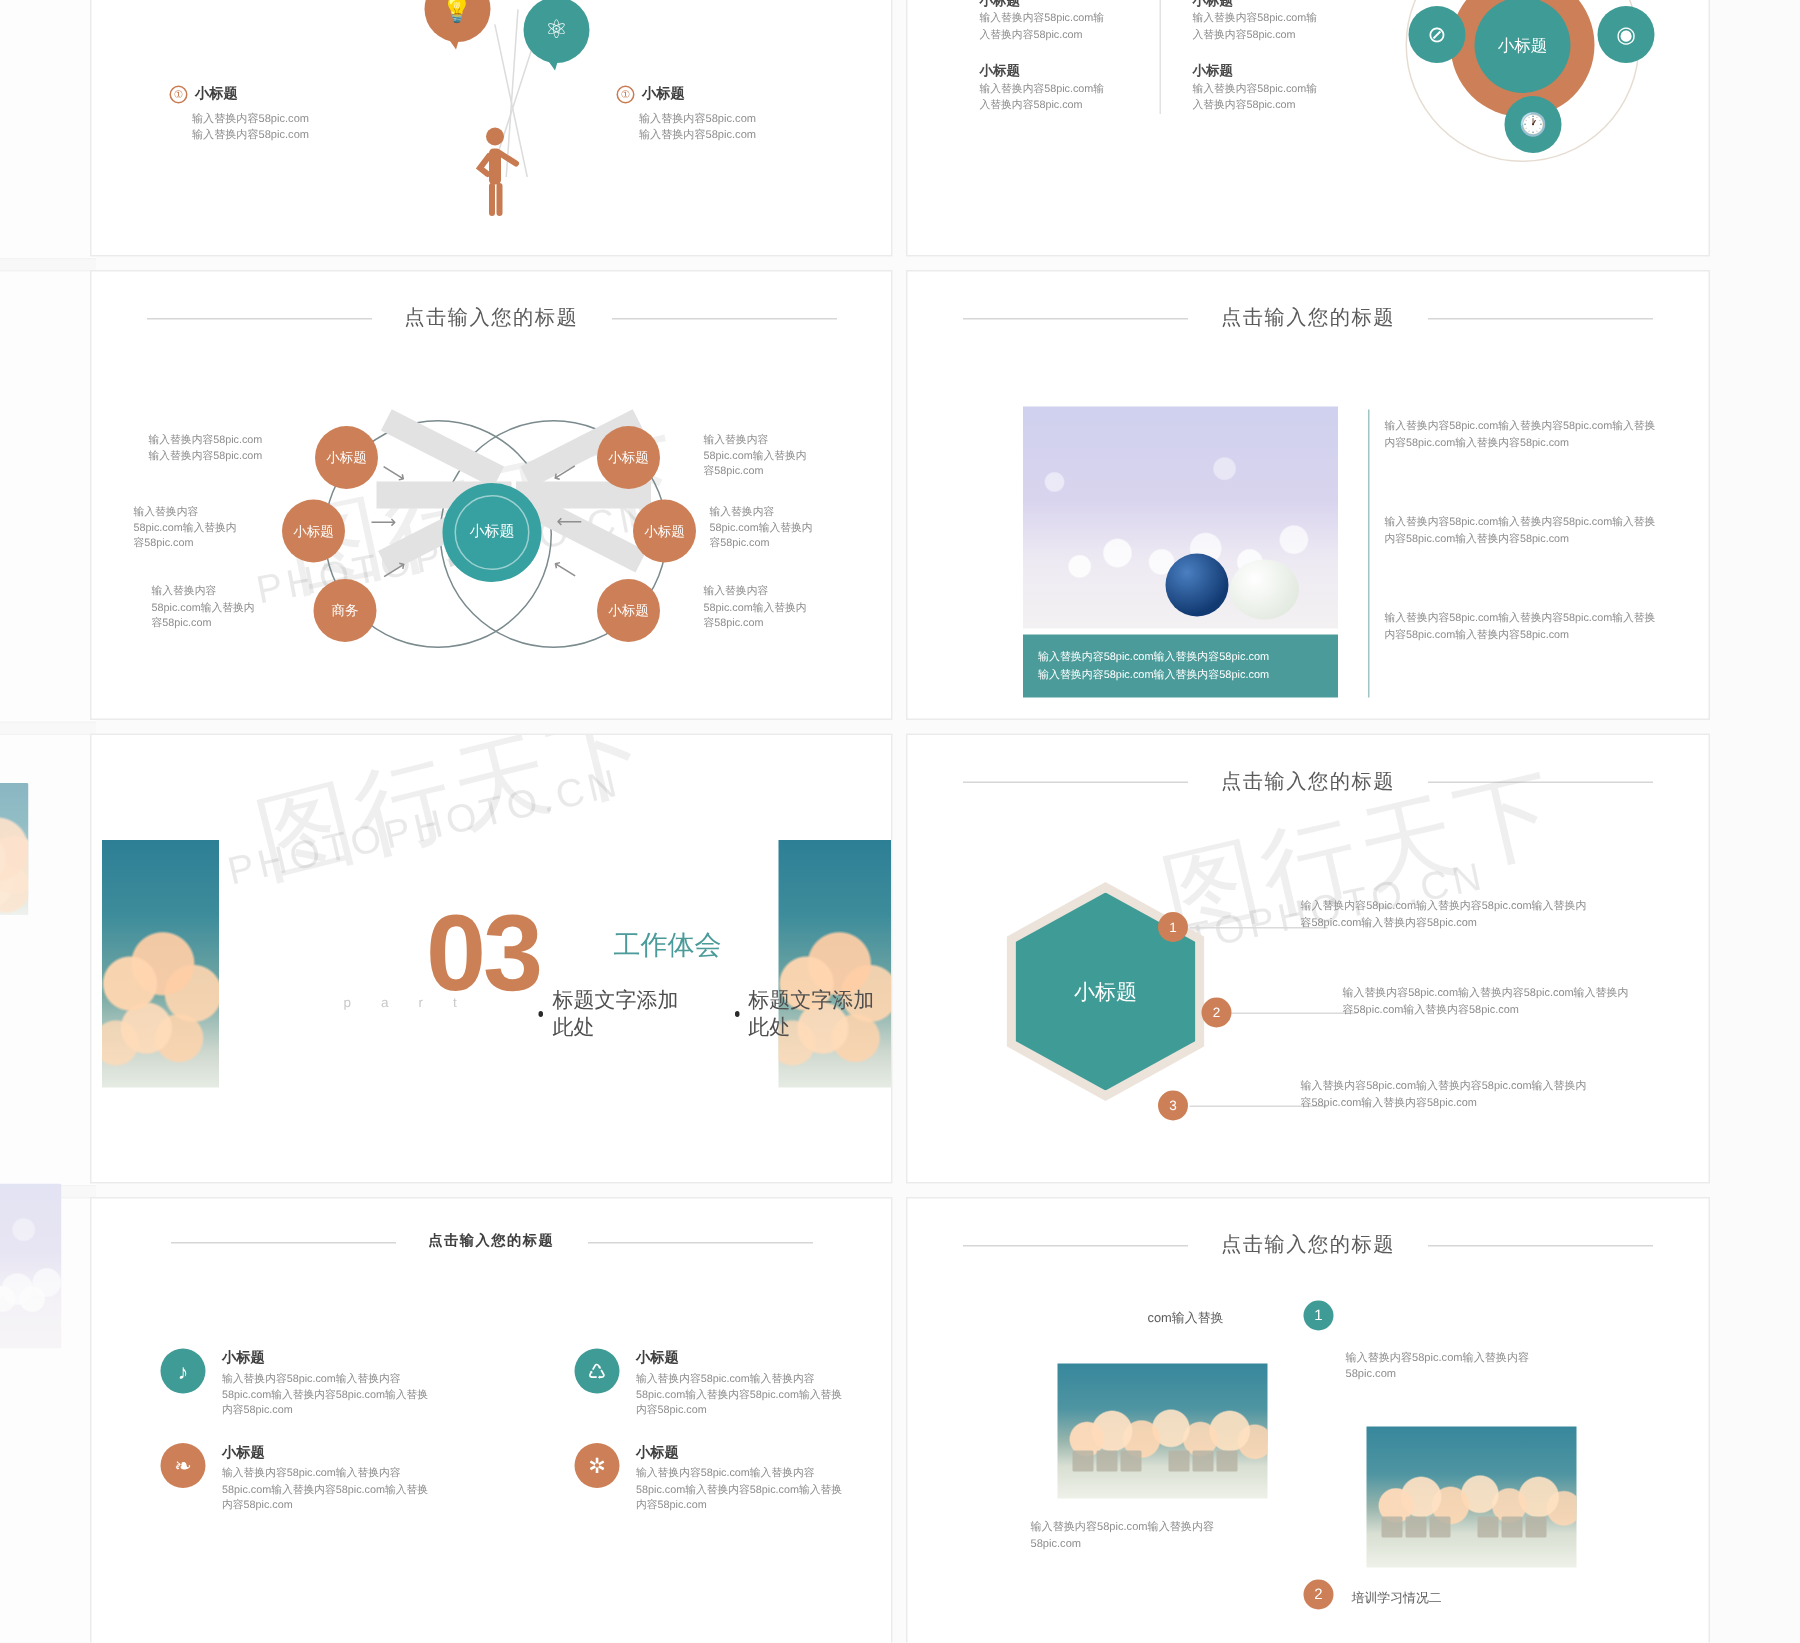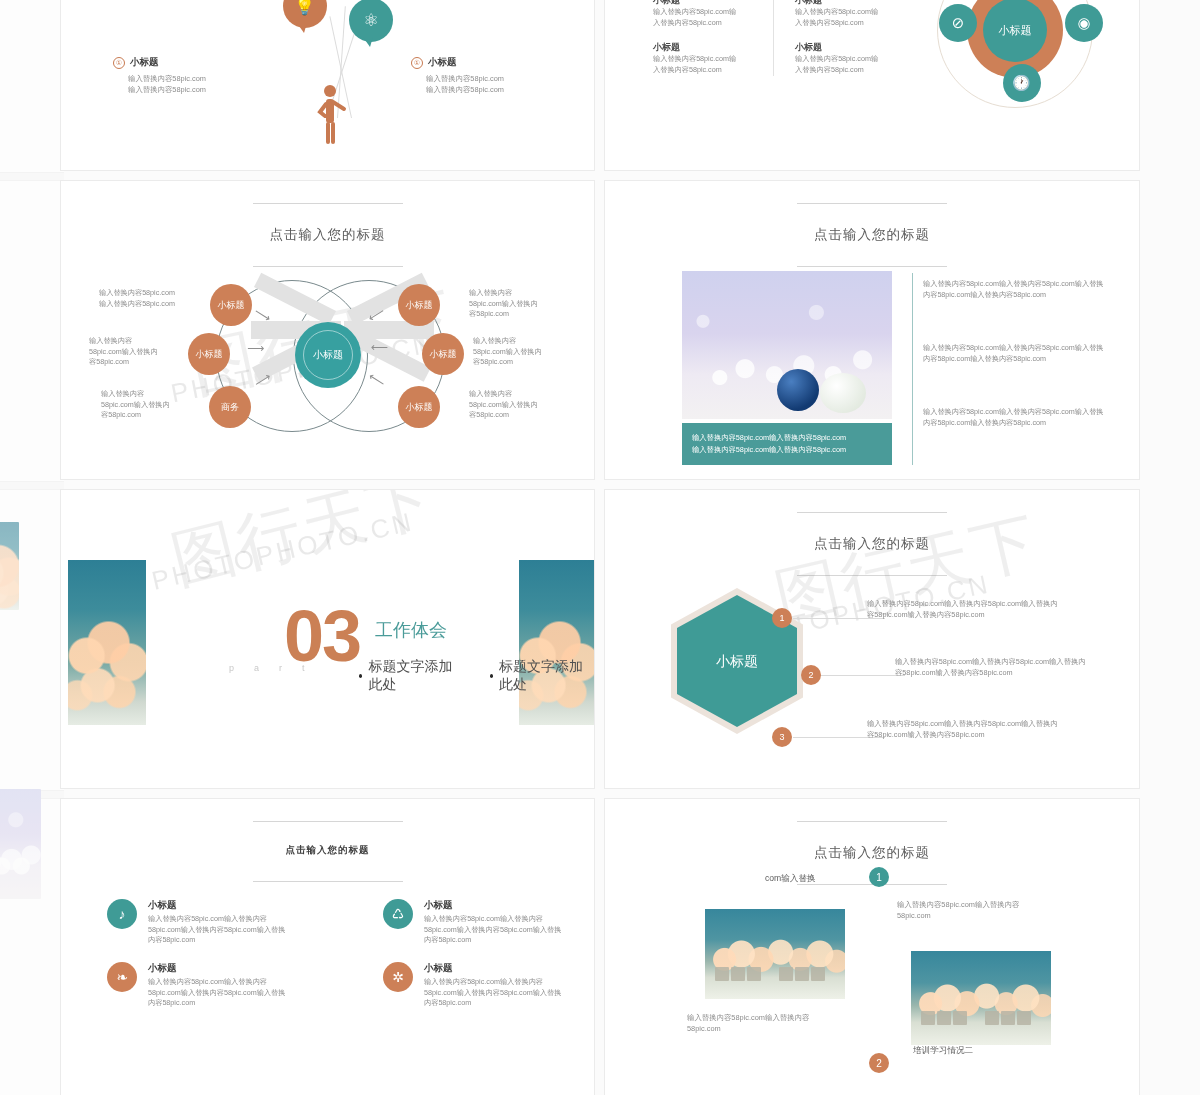--- a/index.html
+++ b/index.html
@@ -29,21 +29,21 @@
   .col-l{left:0;width:535px;}
   .col-r{left:544px;width:536px;}
   .row0{top:-145px;height:316px;}
   .row1{top:180px;height:300px;}
   .row2{top:489px;height:300px;}
   .row3{top:798px;height:300px;}
 
   
   .slide-title{
     position:absolute;top:22px;left:0;right:0;
-    display:flex;align-items:center;justify-content:center;gap:22px;flex-direction:column;
+    display:flex;align-items:center;justify-content:center;gap:22px;
   }
   .slide-title .ln{height:1px;background:#d6d6d6;width:150px;}
   .slide-title .tt{
     font-size:13.5px;color:#5b5b5b;letter-spacing:1px;white-space:nowrap;
   }
 
   .tiny{font-size:7.2px;line-height:10.5px;color:#8d8d8d;}
   .sub-h{font-size:9px;font-weight:bold;color:#4a4a4a;line-height:13px;}
 
   
@@ -430,21 +430,21 @@
   <section class="slide col-l row2 s5">
     <div class="photo ph-bokeh-teal" style="left:7px;top:70px;width:78px;height:165px;"></div>
     <div class="photo ph-bokeh-teal" style="left:458px;top:70px;width:78px;height:165px;"></div>
 
     <div class="wm wm-ch" style="left:108px;top:-4px;transform:rotate(-14deg);">图行天下</div>
     <div class="wm" style="left:88px;top:46px;transform:rotate(-13deg);">PHOTOPHOTO.CN</div>
 
     <div class="part-no" style="left:183px;top:110px;margin-left:40px;">03</div>
     <div class="part-word" style="left:168px;top:157px;">part</div>
 
-    <div class="part-title" style="left:314px;top:128px;">工作体会</div>
+    <div class="part-title" style="left:348px;top:128px;">工作体会</div>
     <div class="part-bullets" style="left:298px;top:168px;">
       <span class="b">
         <i class="dot"></i>
         <span>标题文字添加此处</span>
       </span>
       <span class="b">
         <i class="dot"></i>
         <span>标题文字添加此处</span>
       </span>
     </div>
@@ -576,16 +576,16 @@
       <div class="tile" style="left:26px;top:60px;width:14px;height:14px;"></div>
       <div class="tile" style="left:42px;top:60px;width:14px;height:14px;"></div>
       <div class="tile" style="left:74px;top:60px;width:14px;height:14px;"></div>
       <div class="tile" style="left:90px;top:60px;width:14px;height:14px;"></div>
       <div class="tile" style="left:106px;top:60px;width:14px;height:14px;"></div>
     </div>
 
     <div class="badge or" style="left:264px;top:254px;">
         <span>2</span>
       </div>
-    <div class="cap" style="left:296px;top:246px;margin-left:12px;">培训学习情况二</div>
+    <div class="cap" style="left:296px;top:261px;">培训学习情况二</div>
   </section>
 
 </div>
 
 </body></html>

